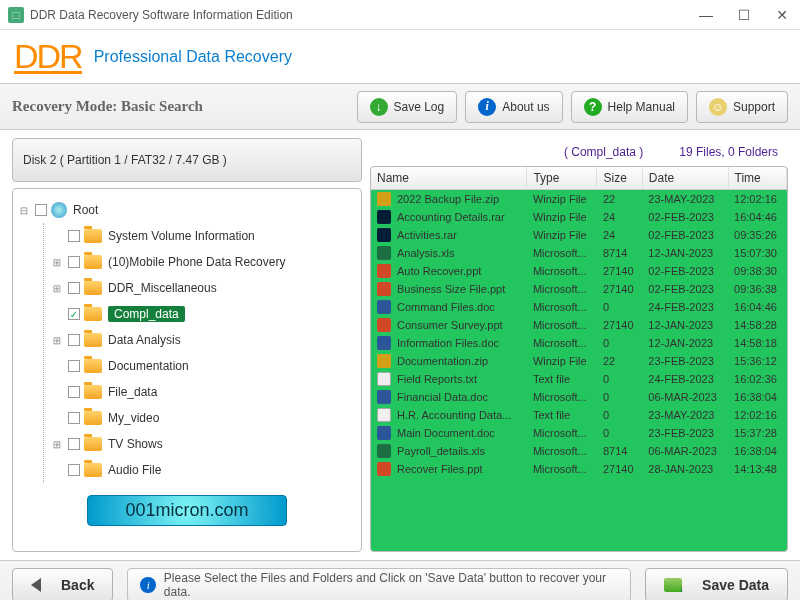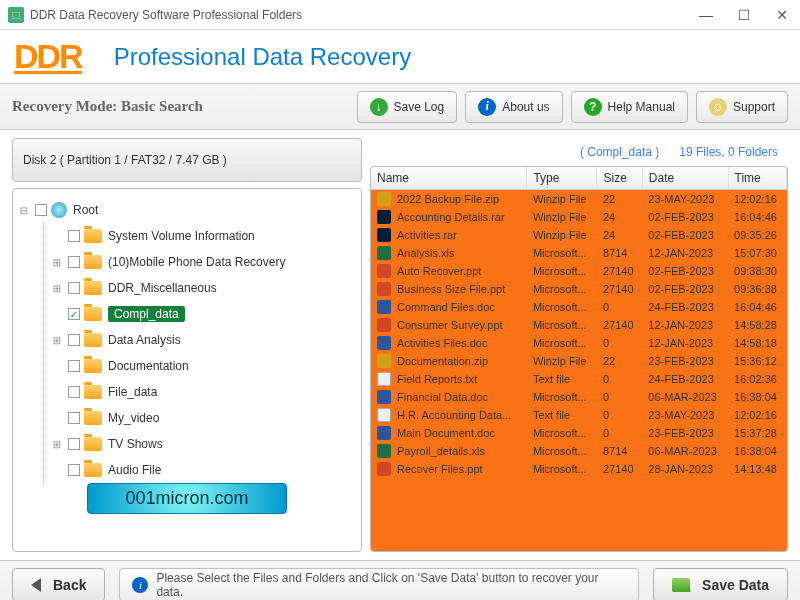--- a/index.html
+++ b/index.html
@@ -3,23 +3,23 @@
 <meta charset="utf-8">
 <style>
 * { margin:0; padding:0; box-sizing:border-box; font-family:"Segoe UI",Tahoma,sans-serif; }
 body { background:#fff; width:800px; height:600px; overflow:hidden; }
 .titlebar { height:30px; background:#fff; border-bottom:1px solid #ddd; display:flex; align-items:center; padding:0 8px; font-size:12px; }
 .titlebar-icon { width:16px; height:16px; background:#4a7; border-radius:2px; margin-right:6px; display:inline-flex; align-items:center; justify-content:center; font-size:9px; color:#fff; }
 .titlebar-title { flex:1; color:#555; }
 .win-btns { display:flex; gap:18px; }
 .win-btn { width:20px; text-align:center; font-size:14px; color:#555; cursor:pointer; font-family:Arial; }
 .header { height:54px; display:flex; align-items:center; padding:0 14px; border-bottom:1px solid #ccc; background:#fff; }
-.ddr-logo { font-family:Arial Black,sans-serif; font-size:34px; font-weight:700; color:#ff8c00; letter-spacing:-2px; position:relative; }
+.ddr-logo { font-family:Arial Black,sans-serif; font-size:34px; font-weight:400; color:#ff8c00; letter-spacing:-2px; position:relative; }
 .ddr-logo::after { content:""; position:absolute; left:0; right:0; bottom:2px; height:3px; background:#ff8c00; }
-.header-title { font-size:24px; color:#0a7fd0; margin-left:32px; font-weight:400; }
+.header-title { font-size:16px; color:#0a7fd0; margin-left:12px; font-weight:400; }
 .toolbar { height:46px; background:linear-gradient(#f6f6f6,#eee); border-bottom:1px solid #ccc; display:flex; align-items:center; padding:0 12px; gap:8px; }
 .recovery-mode { flex:1; font-family:Liberation Serif, serif; font-size:15px; color:#666; font-weight:bold; }
 .tbtn { height:32px; padding:0 12px; background:linear-gradient(#fefefe,#e8e8e8); border:1px solid #b8b8b8; border-radius:4px; display:flex; align-items:center; gap:6px; font-size:12px; color:#333; cursor:pointer; }
 .tbtn .ic { width:18px; height:18px; border-radius:50%; display:inline-flex; align-items:center; justify-content:center; font-size:12px; color:#fff; font-weight:bold; }
 .ic-save { background:#3a3; }
 .ic-info { background:#06c; font-style:italic; font-family:Georgia; }
 .ic-help { background:#2a2; }
 .ic-support { background:#e8d070; }
 .main { display:flex; height:430px; padding:8px 12px; gap:8px; }
 .left { width:350px; display:flex; flex-direction:column; }
@@ -27,49 +27,49 @@
 .tree-pane { flex:1; border:1px solid #bbb; border-radius:4px; margin-top:6px; background:#fff; overflow:auto; padding:8px 4px; }
 .tree-node { display:flex; align-items:center; height:26px; font-size:12px; color:#333; cursor:pointer; position:relative; }
 .tree-node .expander { width:14px; text-align:center; color:#888; font-size:10px; }
 .tree-node .cb { width:12px; height:12px; border:1px solid #999; margin:0 4px; display:inline-flex; align-items:center; justify-content:center; font-size:10px; color:#0a5; }
 .tree-node .ficon { width:18px; height:14px; background:linear-gradient(#ffd36b,#f5a623); border-radius:2px; margin-right:6px; position:relative; }
 .tree-node .ficon::before { content:""; position:absolute; top:-3px; left:0; width:8px; height:3px; background:#f5a623; border-radius:1px 1px 0 0; }
 .tree-node.root .ficon { background:radial-gradient(circle,#aee,#39c); border-radius:50%; width:16px; height:16px; }
 .tree-node.root .ficon::before { display:none; }
 .tree-node.selected .lbl { background:#15803d; color:#fff; padding:1px 6px; border-radius:2px; }
 .tree-children { margin-left:26px; border-left:1px dotted #aaa; padding-left:6px; }
-.micron { margin:0 auto; width:200px; text-align:center; padding:4px; background:radial-gradient(circle,#7ff5f5,#09c); border:1px solid #07a; border-radius:4px; font-family:Impact,sans-serif; font-size:18px; color:#003040; }
+.micron { margin:12px auto; width:200px; text-align:center; padding:4px; background:radial-gradient(circle,#7ff5f5,#09c); border:1px solid #07a; border-radius:4px; font-family:Impact,sans-serif; font-size:18px; color:#003040; }
 .right { flex:1; display:flex; flex-direction:column; }
-.info-bar { height:28px; display:flex; align-items:center; justify-content:flex-end; padding:0 10px; gap:20px; font-size:12px; color:#3b82f6; }
-.file-pane { flex:1; border:1px solid #bbb; border-radius:4px; background:#f97316; overflow:auto; font-size:11px; }
+.info-bar { height:28px; display:flex; align-items:center; justify-content:flex-end; padding:0 10px; gap:36px; font-size:12px; color:#4c1d95; }
+.file-pane { flex:1; border:1px solid #bbb; border-radius:4px; background:#22c55e; overflow:auto; font-size:11px; }
 .file-table { width:100%; border-collapse:collapse; }
 .file-table th { text-align:left; padding:4px 6px; background:linear-gradient(#fdfdfd,#ececec); border-bottom:1px solid #ccc; border-right:1px solid #e0e0e0; font-weight:400; color:#333; font-size:12px; position:sticky; top:0; }
 .file-table td { padding:2px 6px; white-space:nowrap; color:#333; }
 .file-table td.name { display:flex; align-items:center; gap:6px; }
 .fi { width:14px; height:14px; display:inline-block; border-radius:2px; flex-shrink:0; }
 .fi-zip { background:#d4a017; }
 .fi-ps { background:#001e36; }
 .fi-xls { background:#1d6f42; }
 .fi-ppt { background:#d24726; }
 .fi-doc { background:#2b579a; }
 .fi-txt { background:#eee; border:1px solid #aaa; }
 .footer { height:48px; border-top:1px solid #ccc; background:linear-gradient(#f6f6f6,#eee); display:flex; align-items:center; padding:0 12px; gap:14px; }
-.bbtn { height:34px; padding:0 18px; background:linear-gradient(#fefefe,#e4e4e4); border:1px solid #b0b0b0; border-radius:4px; display:flex; align-items:center; gap:12px; font-size:14px; font-weight:bold; color:#333; cursor:pointer; }
+.bbtn { height:34px; padding:0 18px; background:linear-gradient(#fefefe,#e4e4e4); border:1px solid #b0b0b0; border-radius:4px; display:flex; align-items:center; gap:20px; font-size:14px; font-weight:bold; color:#333; cursor:pointer; }
 .footer-msg { flex:1; height:34px; background:linear-gradient(#fefefe,#ececec); border:1px solid #c0c0c0; border-radius:4px; display:flex; align-items:center; padding:0 12px; font-size:12px; color:#555; gap:8px; }
 .footer-msg .ic { width:16px; height:16px; background:#06c; border-radius:50%; color:#fff; display:inline-flex; align-items:center; justify-content:center; font-style:italic; font-family:Georgia; font-size:11px; }
 .arrow-l { display:inline-block; width:0; height:0; border-top:7px solid transparent; border-bottom:7px solid transparent; border-right:10px solid #555; }
 .dsk { width:18px; height:14px; background:linear-gradient(#9c6,#4a2); border-radius:2px; display:inline-block; position:relative; }
 .dsk::after { content:"↓"; position:absolute; right:-2px; bottom:-2px; font-size:10px; color:#063; }
 </style>
 </head>
 <body>
 
 <div class="titlebar">
   <span class="titlebar-icon">⬚</span>
-  <span class="titlebar-title">DDR Data Recovery Software Professional Folders</span>
+  <span class="titlebar-title">DDR Data Recovery Software Information Edition</span>
   <div class="win-btns">
     <span class="win-btn">—</span>
     <span class="win-btn">☐</span>
     <span class="win-btn">✕</span>
   </div>
 </div>
 
 <div class="header">
   <span class="ddr-logo">DDR</span>
   <span class="header-title">Professional Data Recovery</span>
@@ -263,21 +263,21 @@
                 <span>Consumer Survey.ppt</span>
               </td>
               <td>Microsoft...</td>
               <td>27140</td>
               <td>12-JAN-2023</td>
               <td>14:58:28</td>
             </tr>
             <tr>
               <td class="name">
                 <span class="fi fi-doc"></span>
-                <span>Activities Files.doc</span>
+                <span>Information Files.doc</span>
               </td>
               <td>Microsoft...</td>
               <td>0</td>
               <td>12-JAN-2023</td>
               <td>14:58:18</td>
             </tr>
             <tr>
               <td class="name">
                 <span class="fi fi-zip"></span>
                 <span>Documentation.zip</span>

